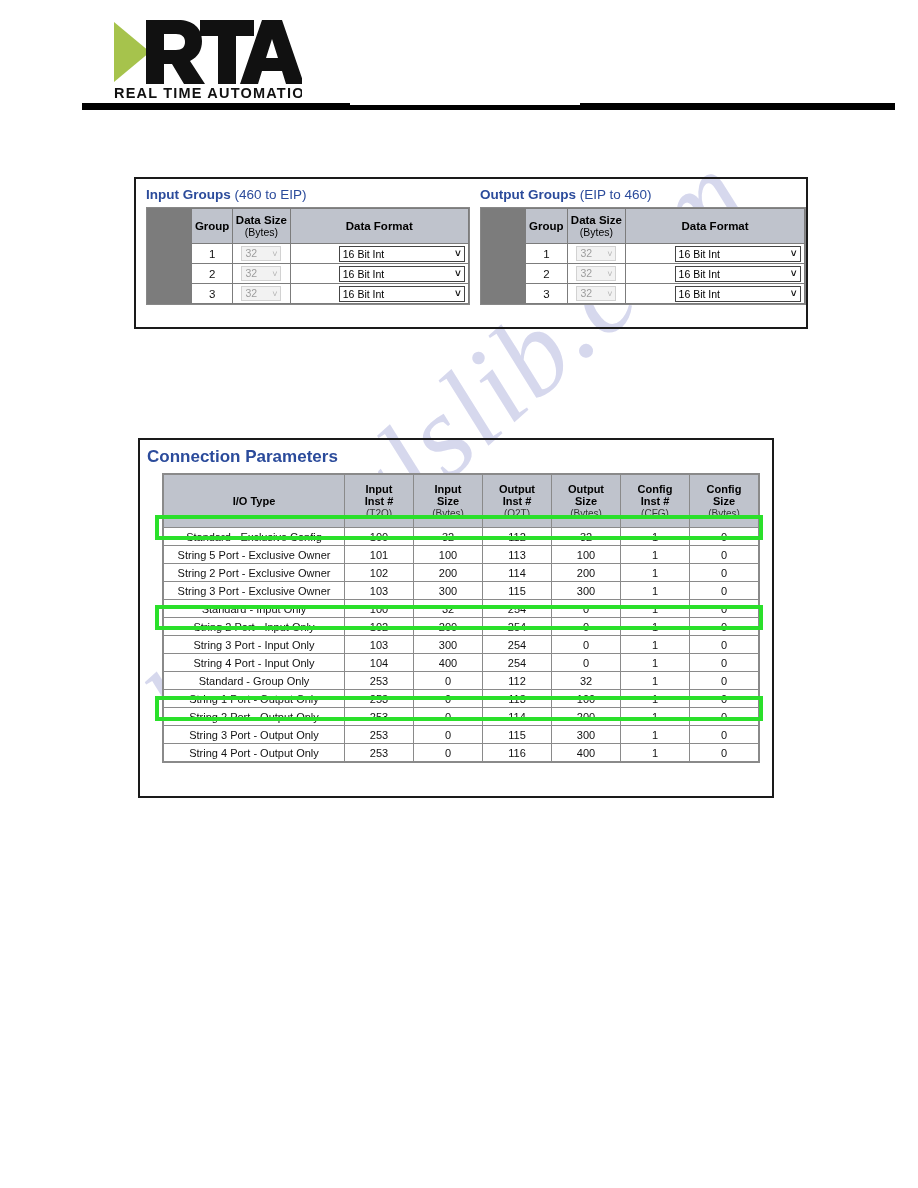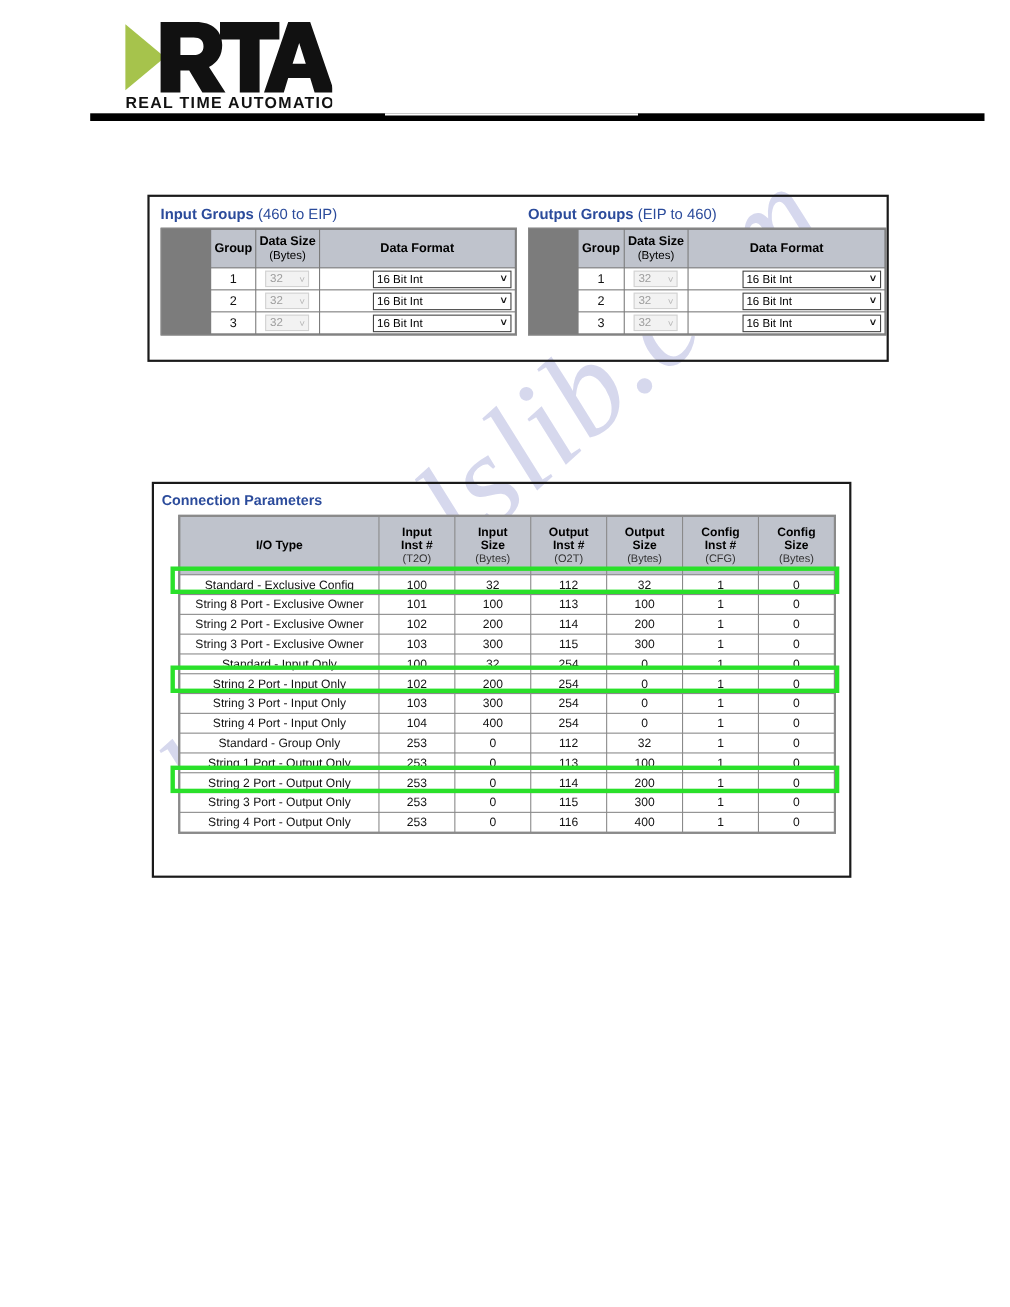--- a/index.html
+++ b/index.html
@@ -194,21 +194,21 @@
   .sel.fmt .caret { font-weight: bold; font-size: 10px; }
 
   
   #conn-box {
     left: 138px;
     top: 438px;
     width: 636px;
     height: 360px;
   }
   .conn-title {
-    font-size: 13px;
+    font-size: 17px;
     font-weight: bold;
     color: #2b4b9b;
     margin: 7px 0 6px 7px;
   }
   table.conn {
     border-collapse: separate;
     border-spacing: 1px;
     background: #8a8a8a;
     border: 1px solid #8a8a8a;
     margin-left: 22px;
@@ -465,21 +465,21 @@
         <tr>
           <td class="iotype">Standard - Exclusive Config</td>
           <td>100</td>
           <td>32</td>
           <td>112</td>
           <td>32</td>
           <td>1</td>
           <td>0</td>
         </tr>
         <tr>
-          <td class="iotype">String 8 Port - Exclusive Owner</td>
+          <td class="iotype">String 5 Port - Exclusive Owner</td>
           <td>101</td>
           <td>100</td>
           <td>113</td>
           <td>100</td>
           <td>1</td>
           <td>0</td>
         </tr>
         <tr>
           <td class="iotype">String 2 Port - Exclusive Owner</td>
           <td>102</td>

